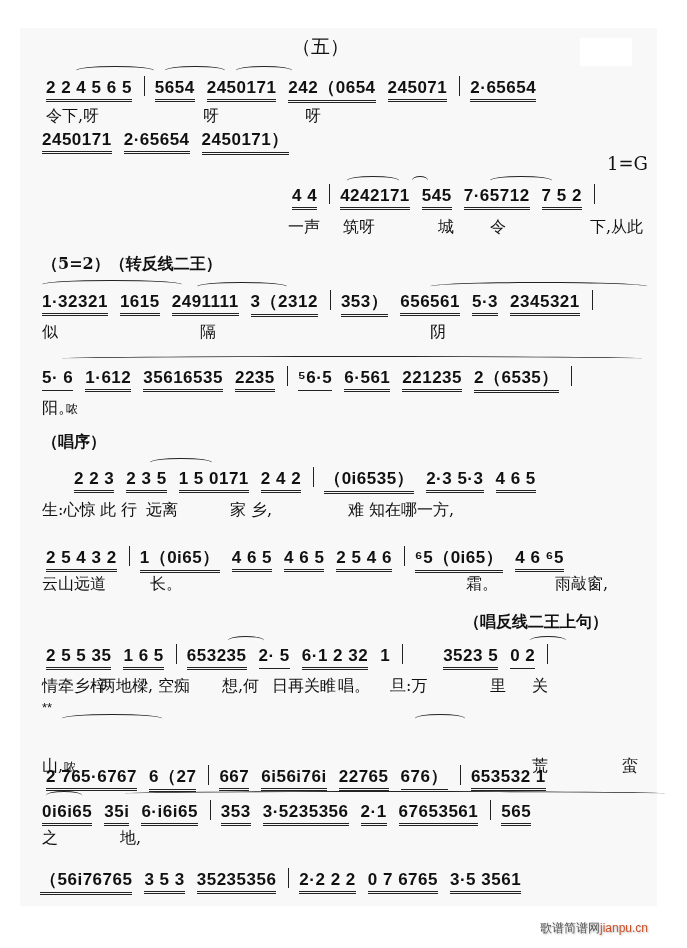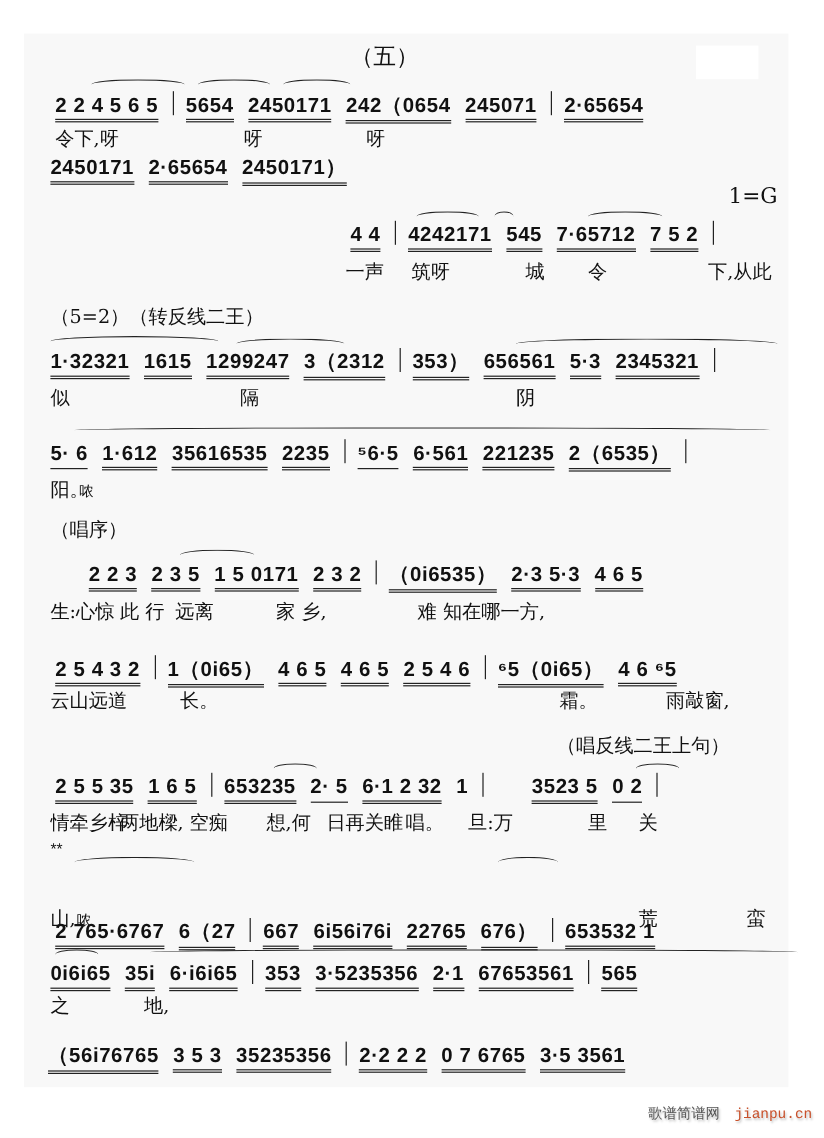--- a/index.html
+++ b/index.html
@@ -11,25 +11,25 @@
   .row { position: absolute; left: 0; white-space: nowrap; }
   .notes { font-weight: bold; font-size: 17px; letter-spacing: 0.5px; }
   .notes span.grp { display: inline-block; position: relative; margin-right: 12px;
                     border-bottom: 3px double #222; padding-bottom: 1px; }
   .notes span.grp.single { border-bottom: 1px solid #222; padding-bottom: 2px; }
   .notes span.plain { display: inline-block; margin-right: 12px; }
   .bar { display: inline-block; width: 1px; height: 20px; background: #222; vertical-align: -3px; margin: 0 10px 0 0; }
   .lyrics { font-family: "DejaVu Serif", serif; font-size: 16px; }
   .lyrics span { position: absolute; }
   .small { font-size: 12px; }
-  .annot { font-family: "DejaVu Serif", serif; font-size: 16px; }
+  .annot { font-family: "DejaVu Serif", serif; font-size: 16px; font-weight: bold; }
   .slur { position: absolute; height: 8px; border-top: 1px solid #222; border-radius: 50% 50% 0 0; }
   .keysig { position: absolute; left: 607px; top: 153px; font-family: "DejaVu Serif", serif; font-size: 18px; }
   .watermark { position: absolute; left: 540px; top: 920px; font-size: 12px; color: #555; text-shadow: 1px 1px 2px #bbb; }
-  .watermark .site { color: #c8502a; margin-left: 12px; font-family: Liberation Mono, monospace; }
+  .watermark .site { color: #c8502a; margin-left: 0; }
 </style>
 </head>
 <body>
 
 <div class="sheet"></div>
 <div class="blank-box"></div>
 <div class="title">（五）</div>
 <div class="keysig">1=G</div>
 
 <div class="row notes" style="top:76px;left:46px">
@@ -57,21 +57,21 @@
 <div class="lyrics row" style="top:217px;left:0;width:687px;height:22px">
   <span style="left:288px">一声</span>
   <span style="left:343px">筑呀</span>
   <span style="left:438px">城</span>
   <span style="left:490px">令</span>
   <span style="left:590px">下,从此</span>
 </div>
 
 <div class="annot row" style="top:254px;left:42px">（5=2）（转反线二王）</div>
 <div class="row notes" style="top:290px;left:42px">
-  <span class="grp">1·32321</span><span class="grp">1615</span><span class="grp">1299247</span><span class="grp">3（2312</span><span class="bar"></span><span class="grp">353）</span><span class="grp">656561</span><span class="grp">5·3</span><span class="grp">2345321</span><span class="bar"></span>
+  <span class="grp">1·32321</span><span class="grp">1615</span><span class="grp">2491111</span><span class="grp">3（2312</span><span class="bar"></span><span class="grp">353）</span><span class="grp">656561</span><span class="grp">5·3</span><span class="grp">2345321</span><span class="bar"></span>
 </div>
 <div class="slur" style="left:42px;top:280px;width:140px"></div>
 <div class="slur" style="left:197px;top:282px;width:90px"></div>
 <div class="slur" style="left:430px;top:282px;width:218px"></div>
 <div class="lyrics row" style="top:322px;left:0;width:687px;height:22px">
   <span style="left:42px">似</span>
   <span style="left:200px">隔</span>
   <span style="left:430px">阴</span>
 </div>
 
@@ -79,21 +79,21 @@
   <span class="grp single">5· 6</span><span class="grp">1·612</span><span class="grp">35616535</span><span class="grp">2235</span><span class="bar"></span><span class="grp single">⁵6·5</span><span class="grp">6·561</span><span class="grp">221235</span><span class="grp">2（6535）</span><span class="bar"></span>
 </div>
 <div class="slur" style="left:62px;top:356px;width:580px;height:4px"></div>
 <div class="lyrics row" style="top:398px;left:0;width:687px;height:22px">
   <span style="left:42px">阳。</span>
   <span class="small" style="left:66px;top:3px">哝</span>
 </div>
 
 <div class="annot row" style="top:432px;left:42px">（唱序）</div>
 <div class="row notes" style="top:467px;left:74px">
-  <span class="grp">2 2 3</span><span class="grp">2 3 5</span><span class="grp">1 5 0171</span><span class="grp">2 3 2</span><span class="bar"></span><span class="grp">（0i6535）</span><span class="grp">2·3 5·3</span><span class="grp">4 6 5</span>
+  <span class="grp">2 2 3</span><span class="grp">2 3 5</span><span class="grp">1 5 0171</span><span class="grp">2 4 2</span><span class="bar"></span><span class="grp">（0i6535）</span><span class="grp">2·3 5·3</span><span class="grp">4 6 5</span>
 </div>
 <div class="slur" style="left:150px;top:458px;width:62px"></div>
 <div class="lyrics row" style="top:500px;left:0;width:620px;height:22px">
   <span style="left:42px">生:心惊</span>
   <span style="left:100px">此 行</span>
   <span style="left:146px">远离</span>
   <span style="left:230px">家 乡,</span>
   <span style="left:348px">难  知在哪一方,</span>
 </div>
 

